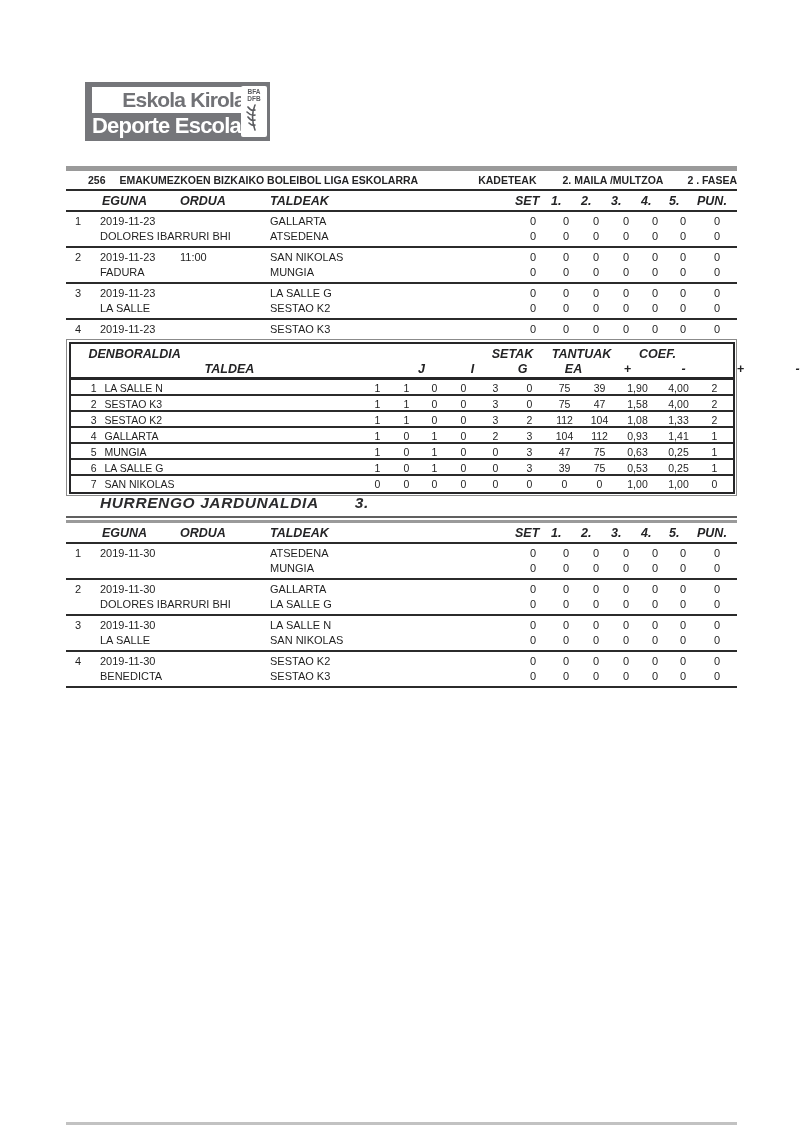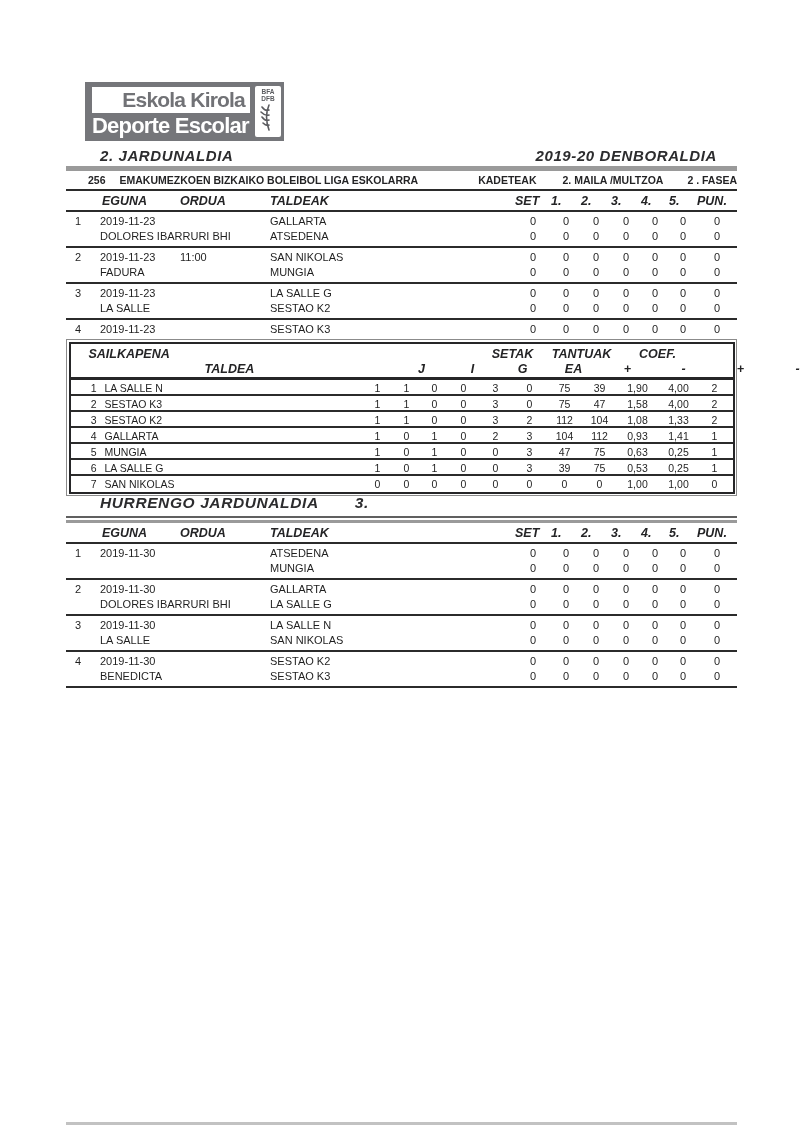--- a/index.html
+++ b/index.html
@@ -3,21 +3,21 @@
 <meta charset="utf-8">
 <style>
   * { box-sizing: border-box; }
   html,body { margin:0; padding:0; background:#ffffff; }
   .page {
     position:relative; width:800px; height:1132px; background:#ffffff;
     font-family:"Liberation Sans", sans-serif; color:#1f1f1f; overflow:hidden;
   }
 
   
-  .logo-box { position:absolute; left:85px; top:82px; width:199px; height:59px; background:#75767a; }
+  .logo-box { position:absolute; left:85px; top:82px; width:185px; height:59px; background:#75767a; }
   .ek-box { position:absolute; left:7px; top:5px; width:158px; height:26px; background:#ffffff;
             display:flex; align-items:center; justify-content:flex-end; padding-right:5px; }
   .ek-text { color:#717276; font-weight:bold; font-size:21px; letter-spacing:-0.8px; white-space:nowrap; }
   .de-text { position:absolute; left:7px; top:31px; color:#ffffff; font-weight:bold; font-size:22px; letter-spacing:-0.8px; white-space:nowrap; }
   .badge { position:absolute; right:3px; top:4px; width:26px; height:51px; background:#ffffff; border-radius:2px;
            text-align:center; padding-top:2px; }
   .badge-line { font-size:6.5px; font-weight:bold; color:#5b5c60; line-height:7px; }
 
   
   .brand { position:absolute; left:447px; top:84px; width:275px; display:flex; align-items:flex-end; justify-content:center; }
@@ -99,24 +99,20 @@
       <div class="badge-line">DFB</div>
       <span>
         <svg width="18" height="30" viewBox="0 0 18 30">
           <path d="M10 3 C7 10 6 17 10 28 M10 8 C7 9 5 8 3 5 M10 13 C7 14 5 13 2 10 M10 18 C7 19 5 18 3 15 M10 23 C8 24 6 23 4 21" stroke="#5b5c60" stroke-width="1.6" fill="none" stroke-linecap="round"></path>
         </svg>
       </span>
     </div>
   </div>
 
 
-  <div class="title-row">
-    <span class="left">2. JARDUNALDIA</span>
-    <span class="right">2019-20 DENBORALDIA</span>
-  </div>
 
   <div class="league-bar">
     <span class="lb-code">256</span>
     <span class="lb-name">EMAKUMEZKOEN BIZKAIKO BOLEIBOL LIGA ESKOLARRA</span>
     <span class="lb-cat">KADETEAK</span>
     <span class="lb-grp">2. MAILA /MULTZOA</span>
     <span class="lb-phase">2 . FASEA</span>
   </div>
 
   <div class="fixtures" id="fixtures-r2">
@@ -241,21 +237,21 @@
             <span class="score">0</span>
             <span class="score">0</span>
           </div>
         </div>
       </div>
   </div>
 
   <div class="standings-outer">
     <div class="standings-inner">
       <div class="st-grid st-head1">
-        <span class="sailkapena">SAILKAPENA</span>
+        <span class="sailkapena">DENBORALDIA</span>
         <span class="setak">SETAK</span>
         <span class="tantuak">TANTUAK</span>
         <span class="coef">COEF.</span>
       </div>
       <div class="st-grid st-head2">
         <span class="taldea">TALDEA</span>
         <span class="c">J</span>
         <span class="c">I</span>
         <span class="c">G</span>
         <span class="c">EA</span>

